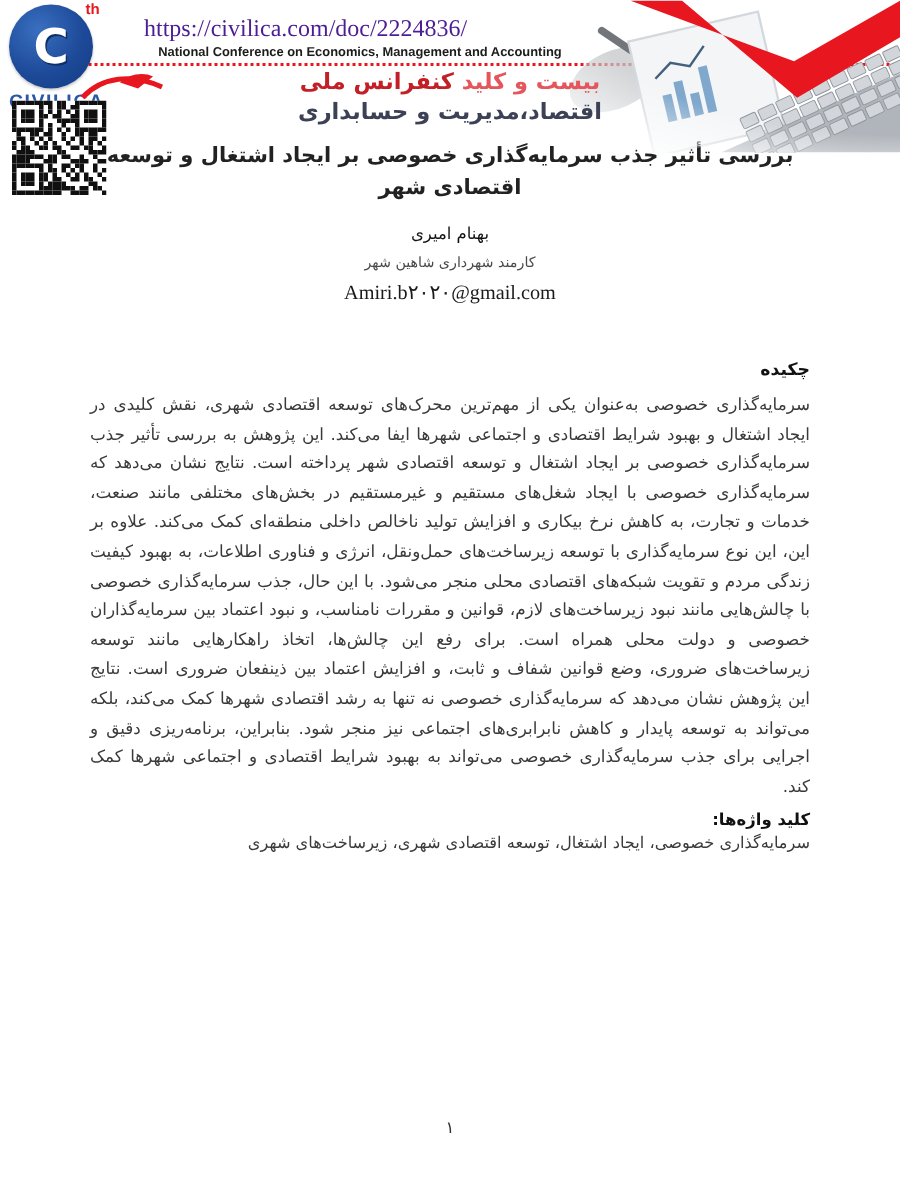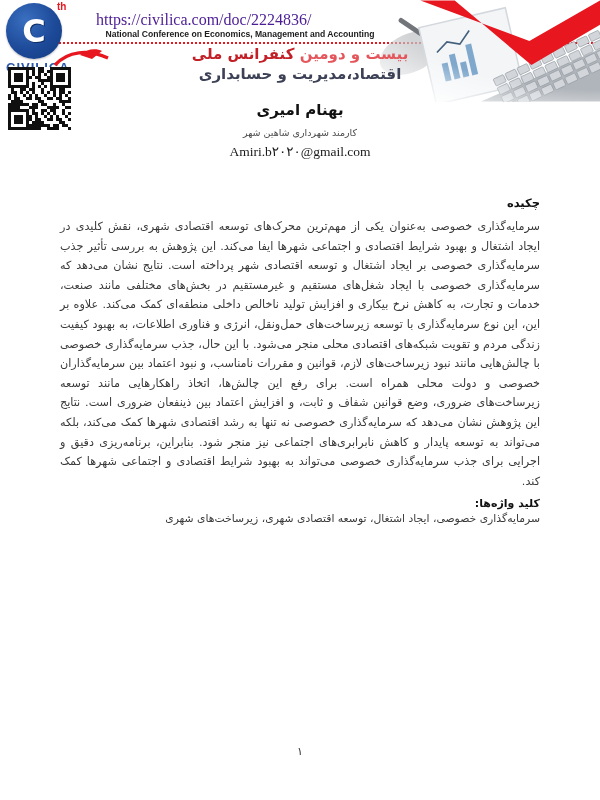--- a/index.html
+++ b/index.html
@@ -82,21 +82,21 @@
     color:var(--subtitle-navy);
   }
   .qr{position:absolute;top:67px;left:8px;z-index:4;line-height:0;}
 
   
   .content{position:absolute;top:88px;left:60px;right:60px;z-index:1;}
   .paper-title{
     direction:rtl;text-align:center;font-weight:bold;font-size:14px;
     color:#222;margin-top:6px;line-height:1.5;
   }
-  .paper-author{direction:rtl;text-align:center;font-weight:bold;font-size:15px;margin-top:13px;color:#111;}
+  .paper-author{direction:rtl;text-align:center;font-weight:normal;font-size:11px;margin-top:13px;color:#111;}
   .paper-affiliation{direction:rtl;text-align:center;font-size:9.5px;margin-top:8px;color:#4a4a4a;}
   .paper-email{
     direction:ltr;text-align:center;font-family:"Liberation Serif",serif;
     font-size:13.5px;margin-top:5px;color:#1a1a1a;
   }
   .abstract-heading{
     direction:rtl;text-align:right;font-weight:bold;font-size:11.5px;
     margin-top:36px;color:#111;
   }
   .abstract-body{
@@ -189,21 +189,21 @@
   <div class="swoosh">
     <svg width="62" height="24" viewBox="0 0 62 24" xmlns="http://www.w3.org/2000/svg">
       <path d="M3,19 C16,5 36,3 56,12" stroke="#e7161f" stroke-width="3.4" fill="none"></path>
       <path d="M28,9 C34,3 44,2 50,5 L40,13 Z" fill="#e7161f"></path>
     </svg>
   </div>
 
   <a class="doc-url" href="#">https://civilica.com/doc/2224836/</a>
 
   <div class="conf-en">National Conference on Economics, Management and Accounting</div>
-  <div class="banner-fa"><span class="p1">بیست و دومین</span><span class="p2"> کنفرانس ملی</span></div>
+  <div class="banner-fa"><span class="p1">بیست و کلید</span><span class="p2"> کنفرانس ملی</span></div>
   <div class="banner-fa-sub">اقتصاد،مدیریت و حسابداری</div>
 
   <div class="qr"><svg width="63" height="63" viewBox="0 0 63 63" fill="#101010" xmlns="http://www.w3.org/2000/svg">
         <rect width="63" height="63" fill="#fff"></rect>
         <rect x="0" y="0" width="3" height="3"></rect>
         <rect x="3" y="0" width="3" height="3"></rect>
         <rect x="6" y="0" width="3" height="3"></rect>
         <rect x="9" y="0" width="3" height="3"></rect>
         <rect x="12" y="0" width="3" height="3"></rect>
         <rect x="15" y="0" width="3" height="3"></rect>
@@ -451,20 +451,21 @@
         <rect x="27" y="60" width="3" height="3"></rect>
         <rect x="30" y="60" width="3" height="3"></rect>
         <rect x="39" y="60" width="3" height="3"></rect>
         <rect x="42" y="60" width="3" height="3"></rect>
         <rect x="45" y="60" width="3" height="3"></rect>
         <rect x="48" y="60" width="3" height="3"></rect>
         <rect x="60" y="60" width="3" height="3"></rect>
       </svg></div>
 
   <div class="content">
+    <h1 class="paper-title">بررسی تأثیر جذب سرمایه‌گذاری خصوصی بر ایجاد اشتغال و توسعه اقتصادی شهر</h1>
     <div class="paper-author">بهنام امیری</div>
     <div class="paper-affiliation">کارمند شهرداری شاهین شهر</div>
     <div class="paper-email">Amiri.b۲۰۲۰@gmail.com</div>
 
     <h2 class="abstract-heading">چکیده</h2>
     <p class="abstract-body">سرمایه‌گذاری خصوصی به‌عنوان یکی از مهم‌ترین محرک‌های توسعه اقتصادی شهری، نقش کلیدی در ایجاد اشتغال و بهبود شرایط اقتصادی و اجتماعی شهرها ایفا می‌کند. این پژوهش به بررسی تأثیر جذب سرمایه‌گذاری خصوصی بر ایجاد اشتغال و توسعه اقتصادی شهر پرداخته است. نتایج نشان می‌دهد که سرمایه‌گذاری خصوصی با ایجاد شغل‌های مستقیم و غیرمستقیم در بخش‌های مختلفی مانند صنعت، خدمات و تجارت، به کاهش نرخ بیکاری و افزایش تولید ناخالص داخلی منطقه‌ای کمک می‌کند. علاوه بر این، این نوع سرمایه‌گذاری با توسعه زیرساخت‌های حمل‌ونقل، انرژی و فناوری اطلاعات، به بهبود کیفیت زندگی مردم و تقویت شبکه‌های اقتصادی محلی منجر می‌شود. با این حال، جذب سرمایه‌گذاری خصوصی با چالش‌هایی مانند نبود زیرساخت‌های لازم، قوانین و مقررات نامناسب، و نبود اعتماد بین سرمایه‌گذاران خصوصی و دولت محلی همراه است. برای رفع این چالش‌ها، اتخاذ راهکارهایی مانند توسعه زیرساخت‌های ضروری، وضع قوانین شفاف و ثابت، و افزایش اعتماد بین ذینفعان ضروری است. نتایج این پژوهش نشان می‌دهد که سرمایه‌گذاری خصوصی نه تنها به رشد اقتصادی شهرها کمک می‌کند، بلکه می‌تواند به توسعه پایدار و کاهش نابرابری‌های اجتماعی نیز منجر شود. بنابراین، برنامه‌ریزی دقیق و اجرایی برای جذب سرمایه‌گذاری خصوصی می‌تواند به بهبود شرایط اقتصادی و اجتماعی شهرها کمک کند.</p>
 
     <h2 class="keywords-heading">کلید واژه‌ها:</h2>
     <p class="keywords-body">سرمایه‌گذاری خصوصی، ایجاد اشتغال، توسعه اقتصادی شهری، زیرساخت‌های شهری</p>
   </div>

